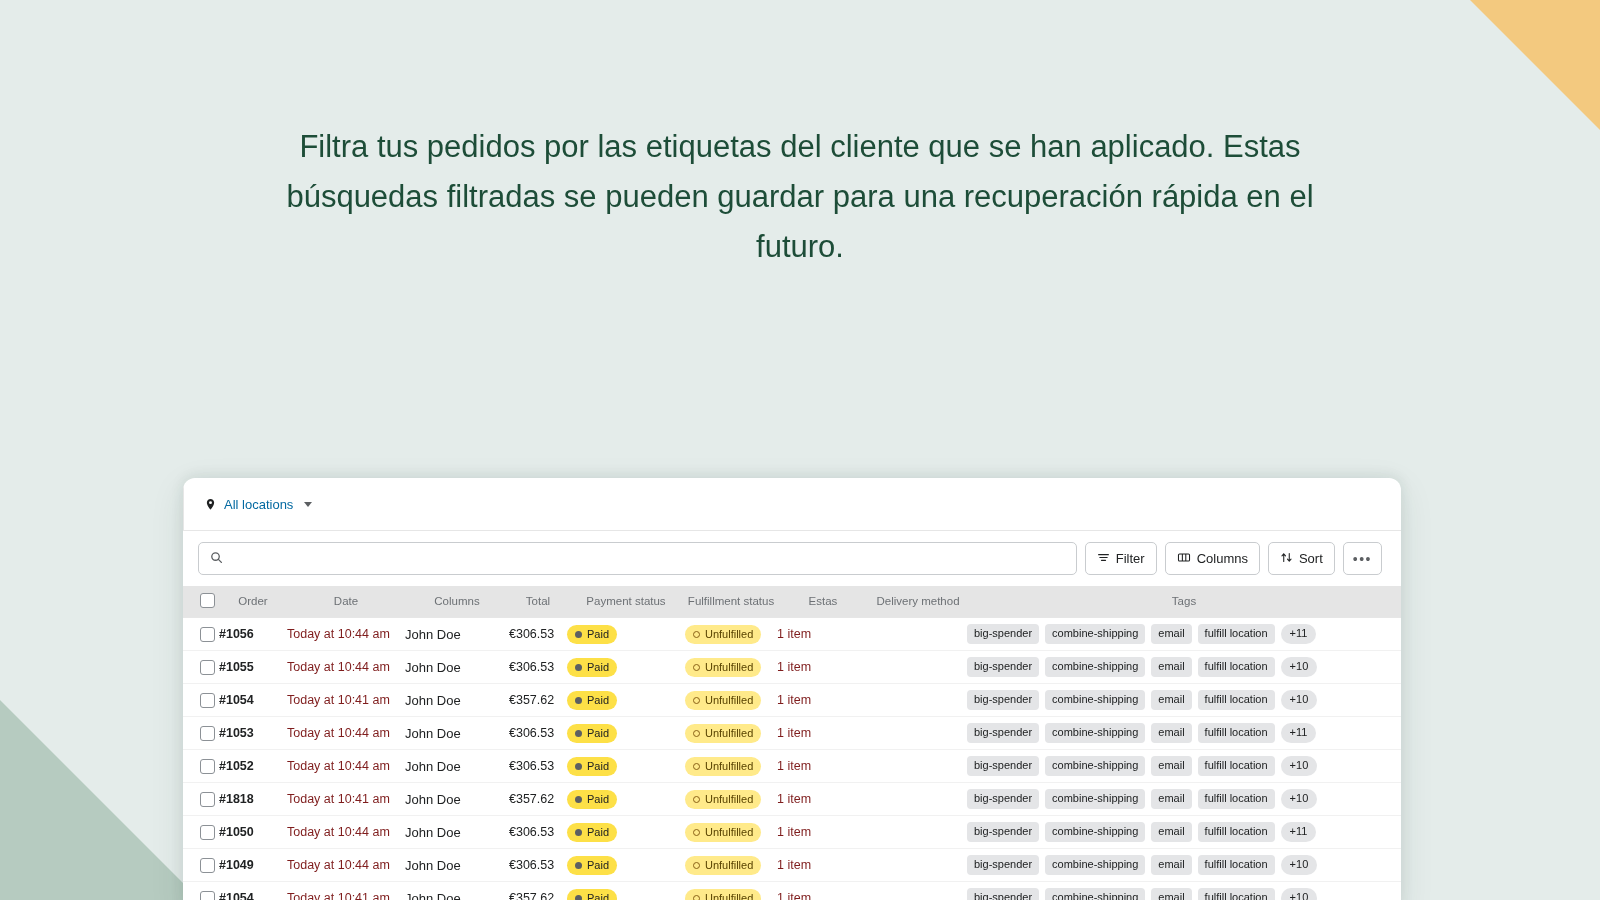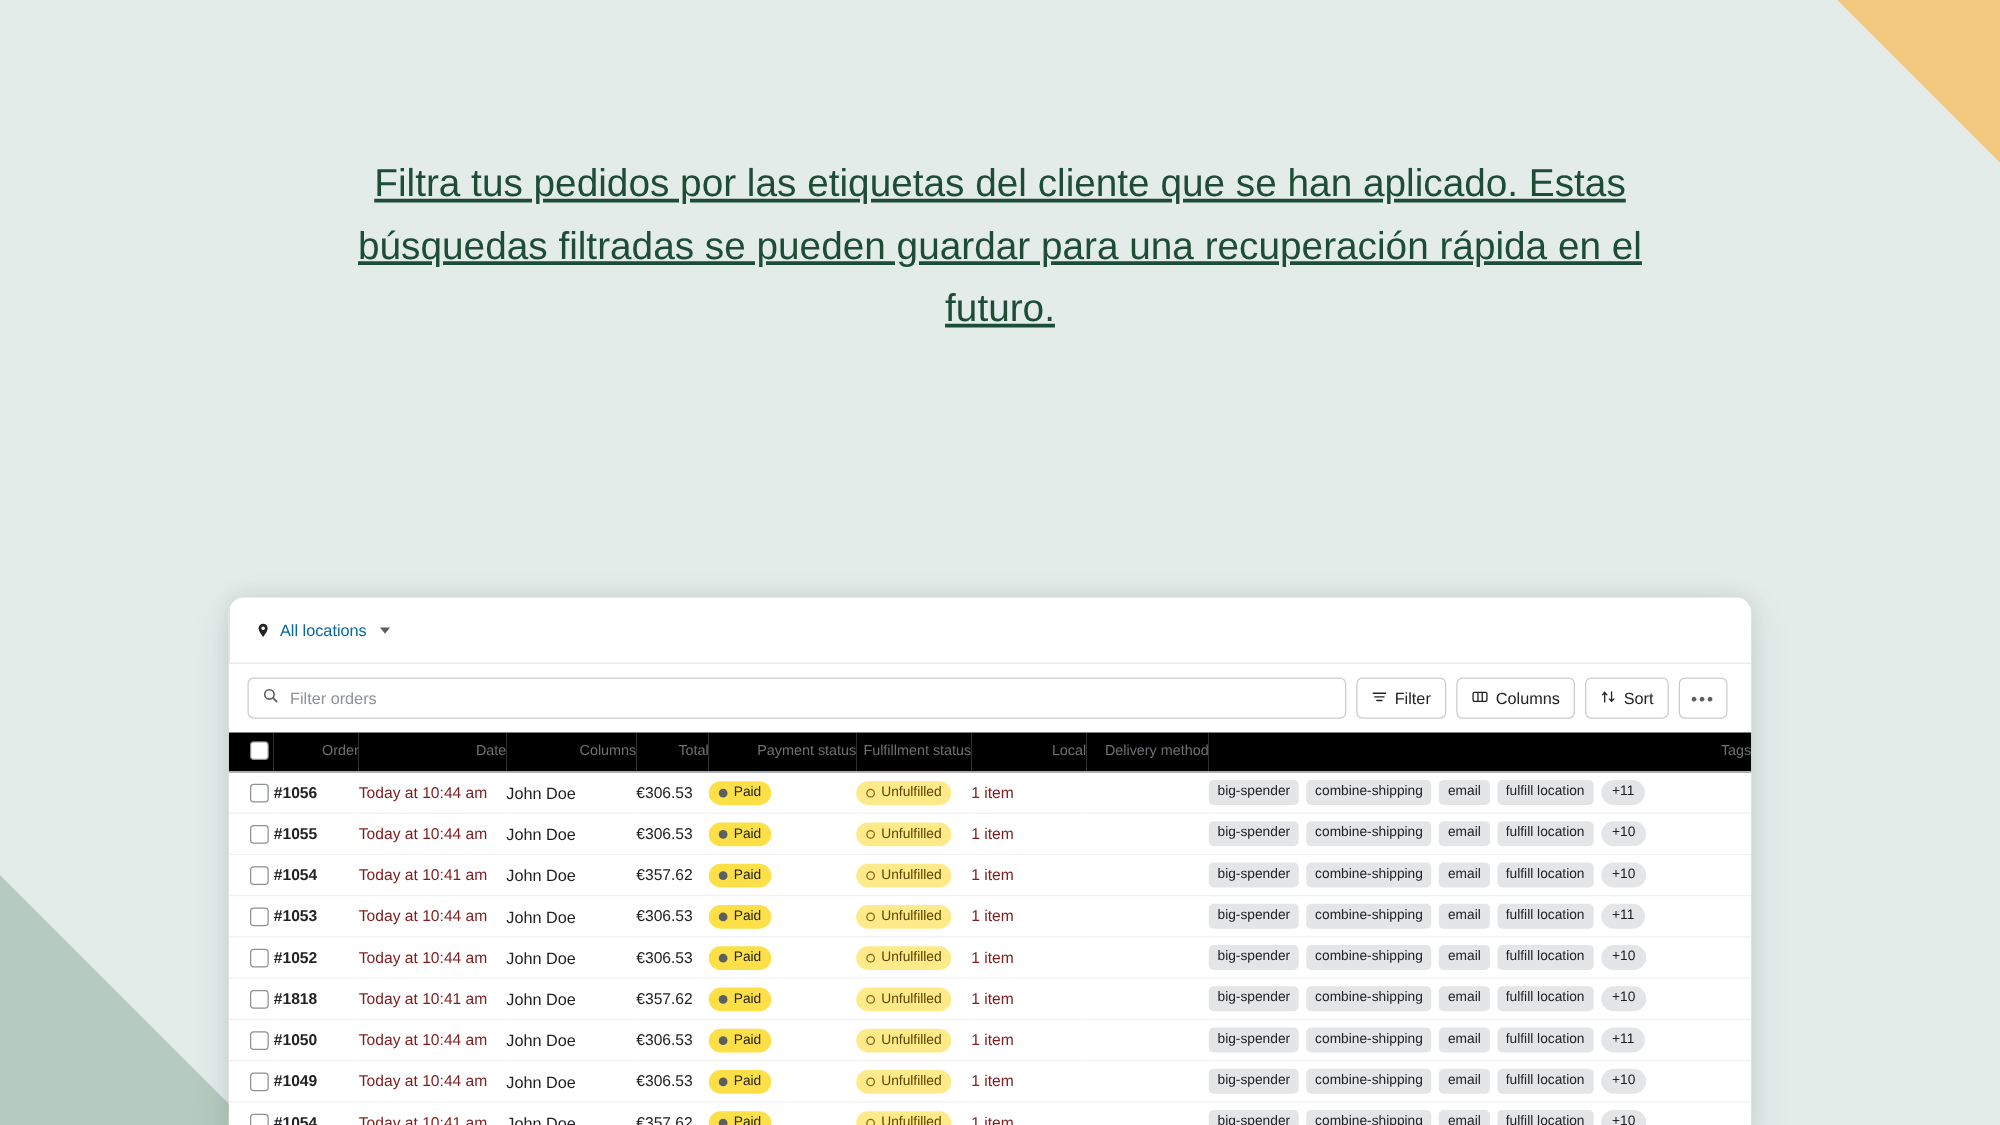--- a/index.html
+++ b/index.html
@@ -41,21 +41,20 @@
     color: #1d4d38;
     line-height: 1.05;
   }
   .hero-sub {
     margin: 56px auto 0;
     width: 1100px;
     font-size: 31px;
     line-height: 1.62;
     color: #1d4d38;
     font-weight: 400;
-    text-decoration: underline;
   }
 
   
   .app-card {
     position: absolute;
     left: 183px; top: 478px;
     width: 1218px; height: 430px;
     background: #ffffff;
     border-radius: 12px 12px 0 0;
     box-shadow: 0 -2px 14px rgba(26,60,45,.09), 0 10px 34px rgba(26,60,45,.10);
@@ -135,26 +134,26 @@
     font-size: 13px; color: #202223; font-weight: 500;
     cursor: pointer;
     white-space: nowrap;
   }
   .tbtn.icon-only { padding: 0 9px; }
   .dots { letter-spacing: 1.5px; font-size: 14px; line-height: 1; color: #5c5f62; }
 
   
   table { width: 100%; border-collapse: collapse; table-layout: fixed; }
   thead th {
-    text-align: right;
+    text-align: center;
     font-size: 11.5px; font-weight: 400;
     color: #6d7175;
     padding: 7px 0 9px;
     border-bottom: 1px solid #e6e6e6;
-    background: #000000;
+    background: #e5e5e5;
   }
   tbody td {
     padding: 0;
     height: 33px;
     border-bottom: 1px solid #f1f1f1;
     font-size: 12.5px;
     color: #202223;
     vertical-align: middle;
   }
   .c-check { width: 36px; padding-left: 17px !important; }
@@ -234,21 +233,20 @@
   </div>
 
   <div class="filterbar">
     <div class="search">
       <span>
         <svg width="13" height="13" viewBox="0 0 16 16">
             <circle cx="6.8" cy="6.8" r="4.6" fill="none" stroke="#5c5f62" stroke-width="1.6"></circle>
             <line x1="10.3" y1="10.3" x2="14" y2="14" stroke="#5c5f62" stroke-width="1.7" stroke-linecap="round"></line>
           </svg>
       </span>
-      <input type="text" placeholder="Filter orders" style="">
     </div>
 
     <button class="tbtn">
       <span>
         <svg width="13" height="13" viewBox="0 0 16 16">
             <line x1="2" y1="4.5" x2="14" y2="4.5" stroke="#202223" stroke-width="1.4" stroke-linecap="round"></line>
             <line x1="3.5" y1="8" x2="12.5" y2="8" stroke="#202223" stroke-width="1.4" stroke-linecap="round"></line>
             <line x1="5.5" y1="11.5" x2="10.5" y2="11.5" stroke="#202223" stroke-width="1.4" stroke-linecap="round"></line>
           </svg>
       </span>
@@ -286,21 +284,21 @@
       <tr>
         <th class="c-check">
           <span class="chk"></span>
         </th>
         <th class="c-order">Order</th>
         <th class="c-date">Date</th>
         <th class="c-cust">Columns</th>
         <th class="c-total">Total</th>
         <th class="c-pay">Payment status</th>
         <th class="c-ful">Fulfillment status</th>
-        <th class="c-items">Local</th>
+        <th class="c-items">Estas</th>
         <th class="c-deliv">Delivery method</th>
         <th class="c-tags">Tags</th>
       </tr>
     </thead>
     <tbody id="orders-body">
         <tr>
     <td class="c-check">
       <span class="chk"></span>
     </td>
     <td class="c-order">

